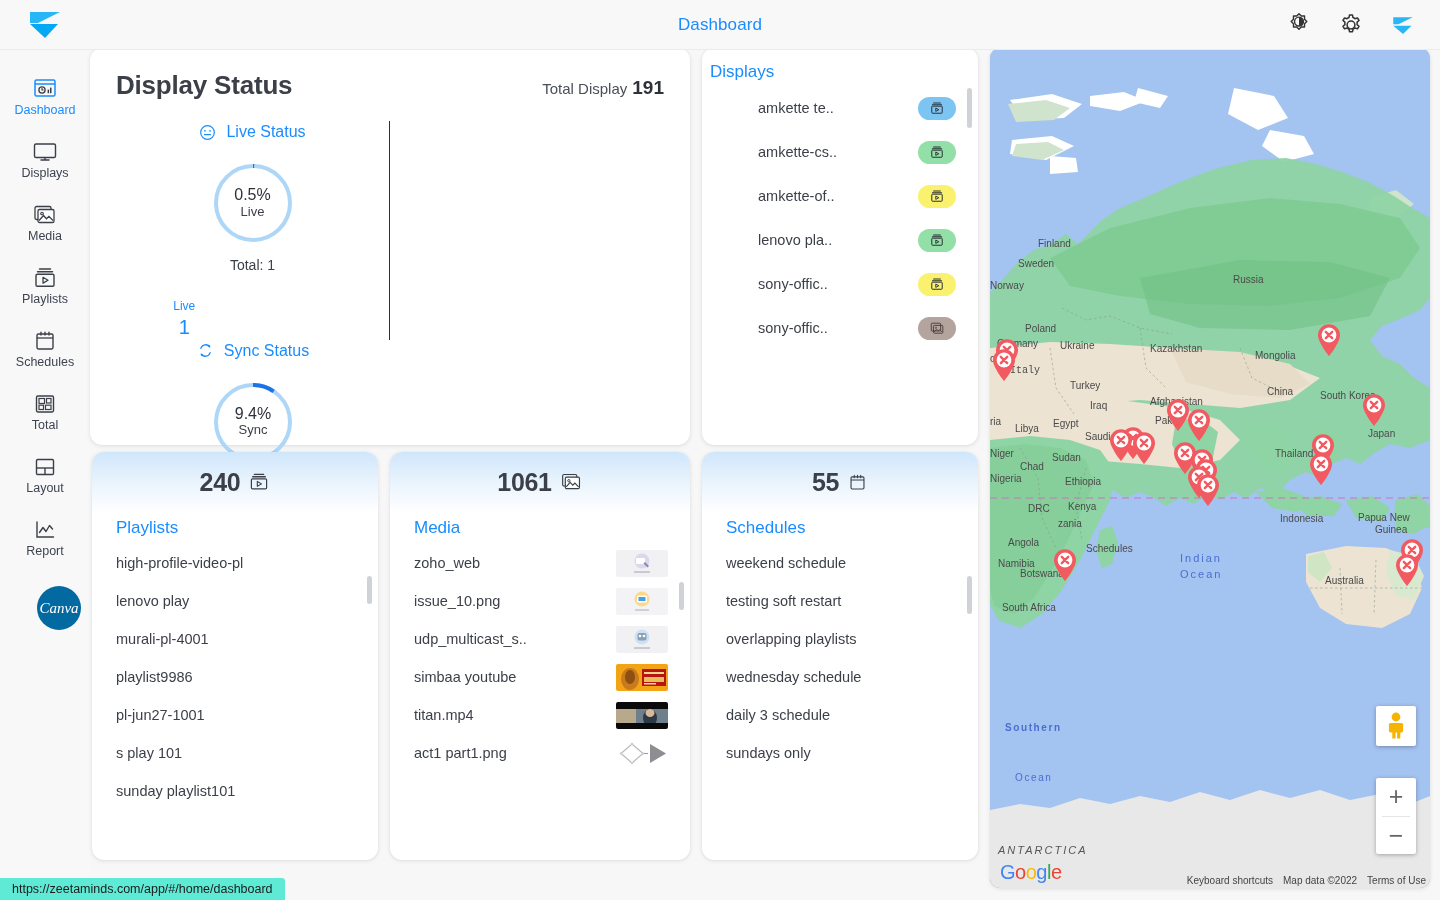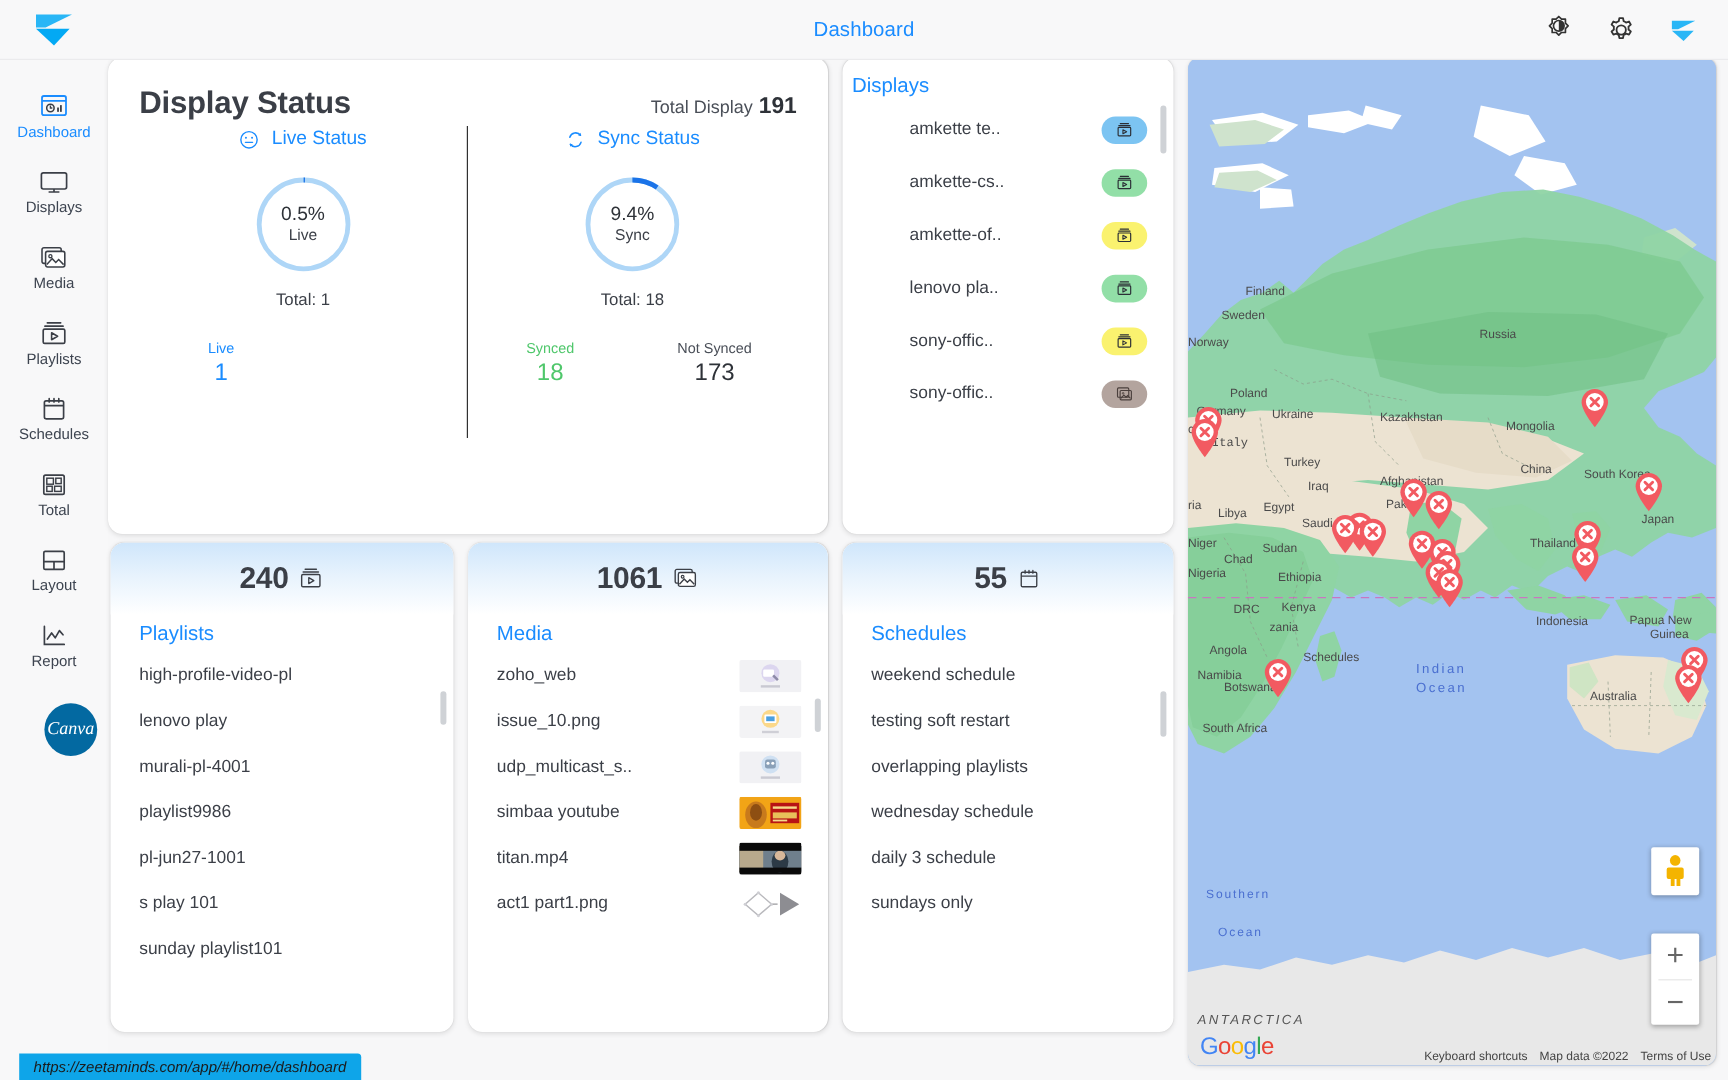--- a/index.html
+++ b/index.html
@@ -61,21 +61,21 @@
     border-radius: 12px;
     box-shadow: 0 1px 4px rgba(0,0,0,.10), 0 0 1px rgba(0,0,0,.10);
   }
 
   
   #display-status { left: 90px; top: 48px; width: 600px; height: 397px; padding: 22px 26px 0 26px; }
   .ds-head { display: flex; align-items: baseline; justify-content: space-between; }
   .ds-title { font-size: 26px; font-weight: bold; color: #3b3f47; letter-spacing: -.2px; }
   .ds-total { font-size: 15px; color: #4a4f58; }
   .ds-total b { font-size: 19px; color: #2e3238; margin-left: 5px; }
-  .ds-cols { display: flex; margin-top: 4px; height: 260px; }
+  .ds-cols { display: flex; margin-top: 20px; height: 260px; flex-direction: column; }
   .ds-col { width: 50%; position: relative; }
   .ds-col.left { border-right: 1px solid #303030; }
   .ds-sub { display: flex; align-items: center; gap: 10px; justify-content: center;
             font-size: 16px; color: #1a8cff; margin-top: 2px; }
   .ds-sub svg { display: block; }
   .donut-wrap { margin-top: 20px; display: flex; flex-direction: column; align-items: center; }
   .donut { position: relative; width: 84px; height: 84px; }
   .donut-text { position: absolute; inset: 0; display: flex; flex-direction: column;
                 align-items: center; justify-content: center; }
   .donut-pct { font-size: 16px; color: #2e3238; line-height: 1.15; }
@@ -143,24 +143,24 @@
   .attrib { position: absolute; right: 4px; bottom: 2px; display: flex; gap: 10px;
             font-size: 10px; color: #444; }
   .attrib span { cursor: pointer; }
   .gmark { position: absolute; left: 10px; bottom: 4px; font-size: 20px;
            font-family: "Liberation Sans", sans-serif; font-weight: 500; letter-spacing: -.5px; }
   .antarctica { position: absolute; left: 8px; bottom: 32px; font-size: 11px; color: #555;
                 font-style: italic; letter-spacing: 2px; }
 
   
   .statusbar {
-    position: absolute; left: 16px; bottom: 0; height: 22px;
-    background: #0ea5e9; color: #1b1b1b; font-size: 12.5px;
+    position: absolute; left: 0; bottom: 0; height: 22px;
+    background: #5eead4; color: #1b1b1b; font-size: 12.5px;
     display: flex; align-items: center; padding: 0 12px;
-    border-top-right-radius: 3px; z-index: 40; font-style: italic;
+    border-top-right-radius: 3px; z-index: 40;
   }
 </style>
 </head>
 <body>
 
 <div class="app">
 
   <div class="topbar">
     <div class="brand-logo">
       <svg width="40" height="32" viewBox="0 0 40 32">
@@ -701,21 +701,21 @@
           <div class="map-label " style="left: 96px; top: 495px;">Schedules</div>
           <div class="map-label " style="left: 8px; top: 510px;">Namibia</div>
           <div class="map-label " style="left: 30px; top: 520px;">Botswana</div>
           <div class="map-label " style="left: 12px; top: 554px;">South Africa</div>
           <div class="map-label " style="left: 290px; top: 465px;">Indonesia</div>
           <div class="map-label " style="left: 368px; top: 464px;">Papua New</div>
           <div class="map-label " style="left: 385px; top: 476px;">Guinea</div>
           <div class="map-label " style="left: 335px; top: 527px;">Australia</div>
           <div class="map-label sea" style="left: 190px; top: 504px;">Indian</div>
           <div class="map-label sea" style="left: 190px; top: 520px;">Ocean</div>
-          <div class="map-label sea2" style="left: 15px; top: 692px;">Southern</div>
+          <div class="map-label sea2" style="left: 15px; top: 674px; font-weight: bold;">Southern</div>
           <div class="map-label sea2" style="left: 25px; top: 724px;">Ocean</div>
         </div>
       <div id="map-markers">
           <div class="pin" style="left: 4px; top: 290px;"><svg width="26" height="34" viewBox="0 0 26 34">
       <path d="M13 33 C13 33 24 19.5 24 12.2 A11 11 0 0 0 2 12.2 C2 19.5 13 33 13 33 Z" fill="#f25a61"></path>
       <circle cx="13" cy="12" r="7.4" fill="#fff"></circle>
       <path d="M9.8 8.8 L16.2 15.2 M16.2 8.8 L9.8 15.2" stroke="#f25a61" stroke-width="2.4" stroke-linecap="round"></path>
     </svg></div>
           <div class="pin" style="left: 1px; top: 300px;"><svg width="26" height="34" viewBox="0 0 26 34">
       <path d="M13 33 C13 33 24 19.5 24 12.2 A11 11 0 0 0 2 12.2 C2 19.5 13 33 13 33 Z" fill="#f25a61"></path>

